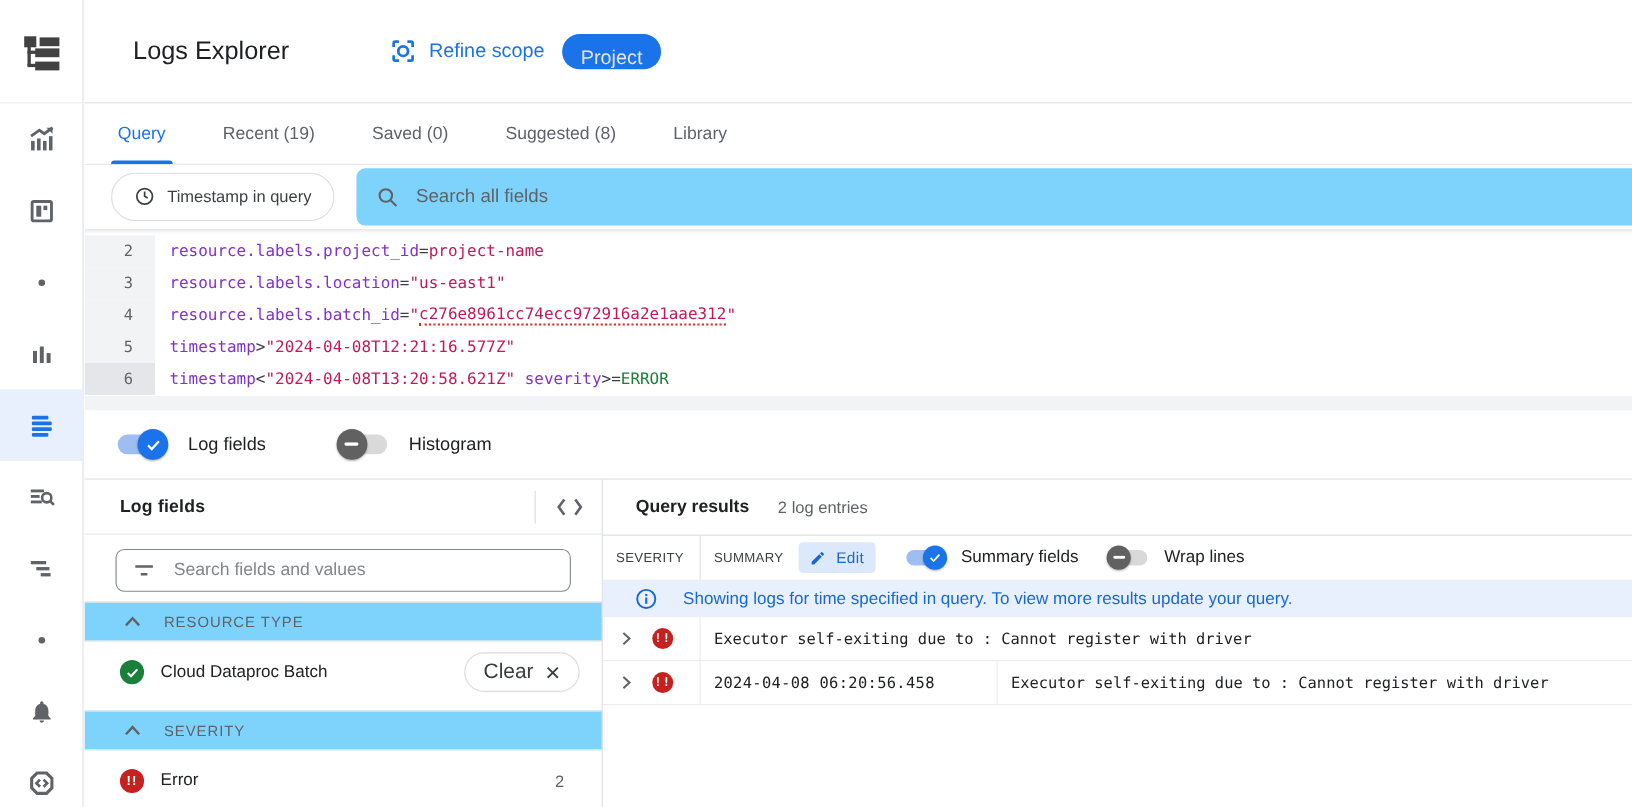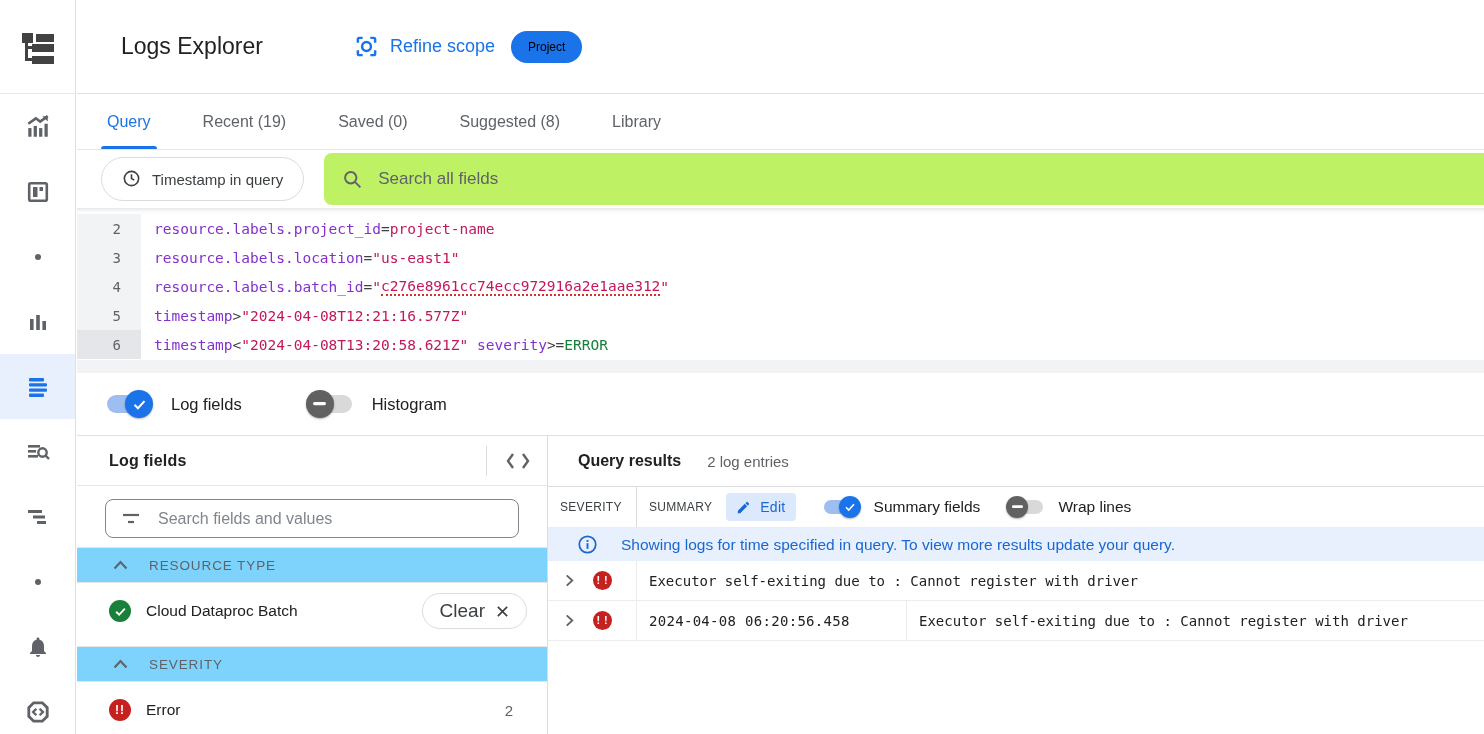--- a/index.html
+++ b/index.html
@@ -11,30 +11,30 @@
   .rail-logo { height:94px; display:flex; align-items:center; justify-content:center; border-bottom:1px solid #e8eaed; }
   .rail-item { width:75px; height:65px; display:flex; align-items:center; justify-content:center; }
   .rail-item.active { background:#e8f0fe; }
 
   
   .main { position:absolute; left:77px; top:0; right:0; height:734px; display:flex; flex-direction:column; }
 
   .app-header { flex:none; height:94px; display:flex; align-items:center; padding-left:44px; border-bottom:1px solid #e0e0e0; }
   .app-title { font-size:23px; color:#202124; }
   .refine { display:flex; align-items:center; gap:12px; margin-left:92px; color:#1a73e8; font-size:18px; cursor:pointer; }
-  .scope-chip { margin-left:16px; background:#1a73e8; color:#000000; font-size:12px; height:32px; border-radius:16px; display:flex; align-items:center; padding:0 17px; }
+  .scope-chip { margin-left:16px; background:#1a73e8; color:#e5e5e5; font-size:18px; height:32px; border-radius:16px; display:flex; align-items:flex-end; padding:0 17px; }
 
   .tabs-row { flex:none; height:56px; border-bottom:1px solid #e4e6e8; display:flex; align-items:stretch; padding-left:8px; gap:8px; }
   .tab { padding:0 22px; display:flex; align-items:center; font-size:16px; color:#5f6368; position:relative; cursor:pointer; }
   .tab.active { color:#1a73e8; }
   .tab.active::after { content:""; position:absolute; left:16px; right:16px; bottom:0; height:3px; background:#1a73e8; border-radius:3px 3px 0 0; }
 
   .toolbar-row { flex:none; height:58px; display:flex; align-items:center; padding-left:24px; }
   .timestamp-btn { height:44px; border:1px solid #dadce0; border-radius:22px; background:#fff; display:flex; align-items:flex-end; gap:11px; padding:12px 20px; font-size:15px; color:#3c4043; cursor:pointer; }
-  .search-box { flex:1; height:52px; background:#bef264; border-radius:8px 0 0 8px; margin-left:20px; display:flex; align-items:center; gap:15px; padding-left:18px; }
+  .search-box { flex:1; height:52px; background:#7dd3fc; border-radius:8px 0 0 8px; margin-left:20px; display:flex; align-items:center; gap:15px; padding-left:18px; }
   .search-box .ph { color:#5f6368; font-size:17px; }
 
   
   .editor { flex:none; background:#fff; box-shadow: inset 0 5px 5px -4px rgba(0,0,0,.15); padding-top:6px; }
   .code-line { display:flex; height:29px; align-items:stretch; font-family:"DejaVu Sans Mono", monospace; font-size:14.5px; }
   .gutter-num { width:64px; flex:none; background:#f1f3f4; color:#5f6368; display:flex; align-items:center; justify-content:flex-end; padding-right:20px; font-size:14px; }
   .code-line.active .gutter-num { background:#e4e6e9; }
   .code-text { display:flex; align-items:center; padding-left:13px; white-space:pre; }
   .tok-field { color:#8430ce; }
   .tok-op { color:#3c4043; }

